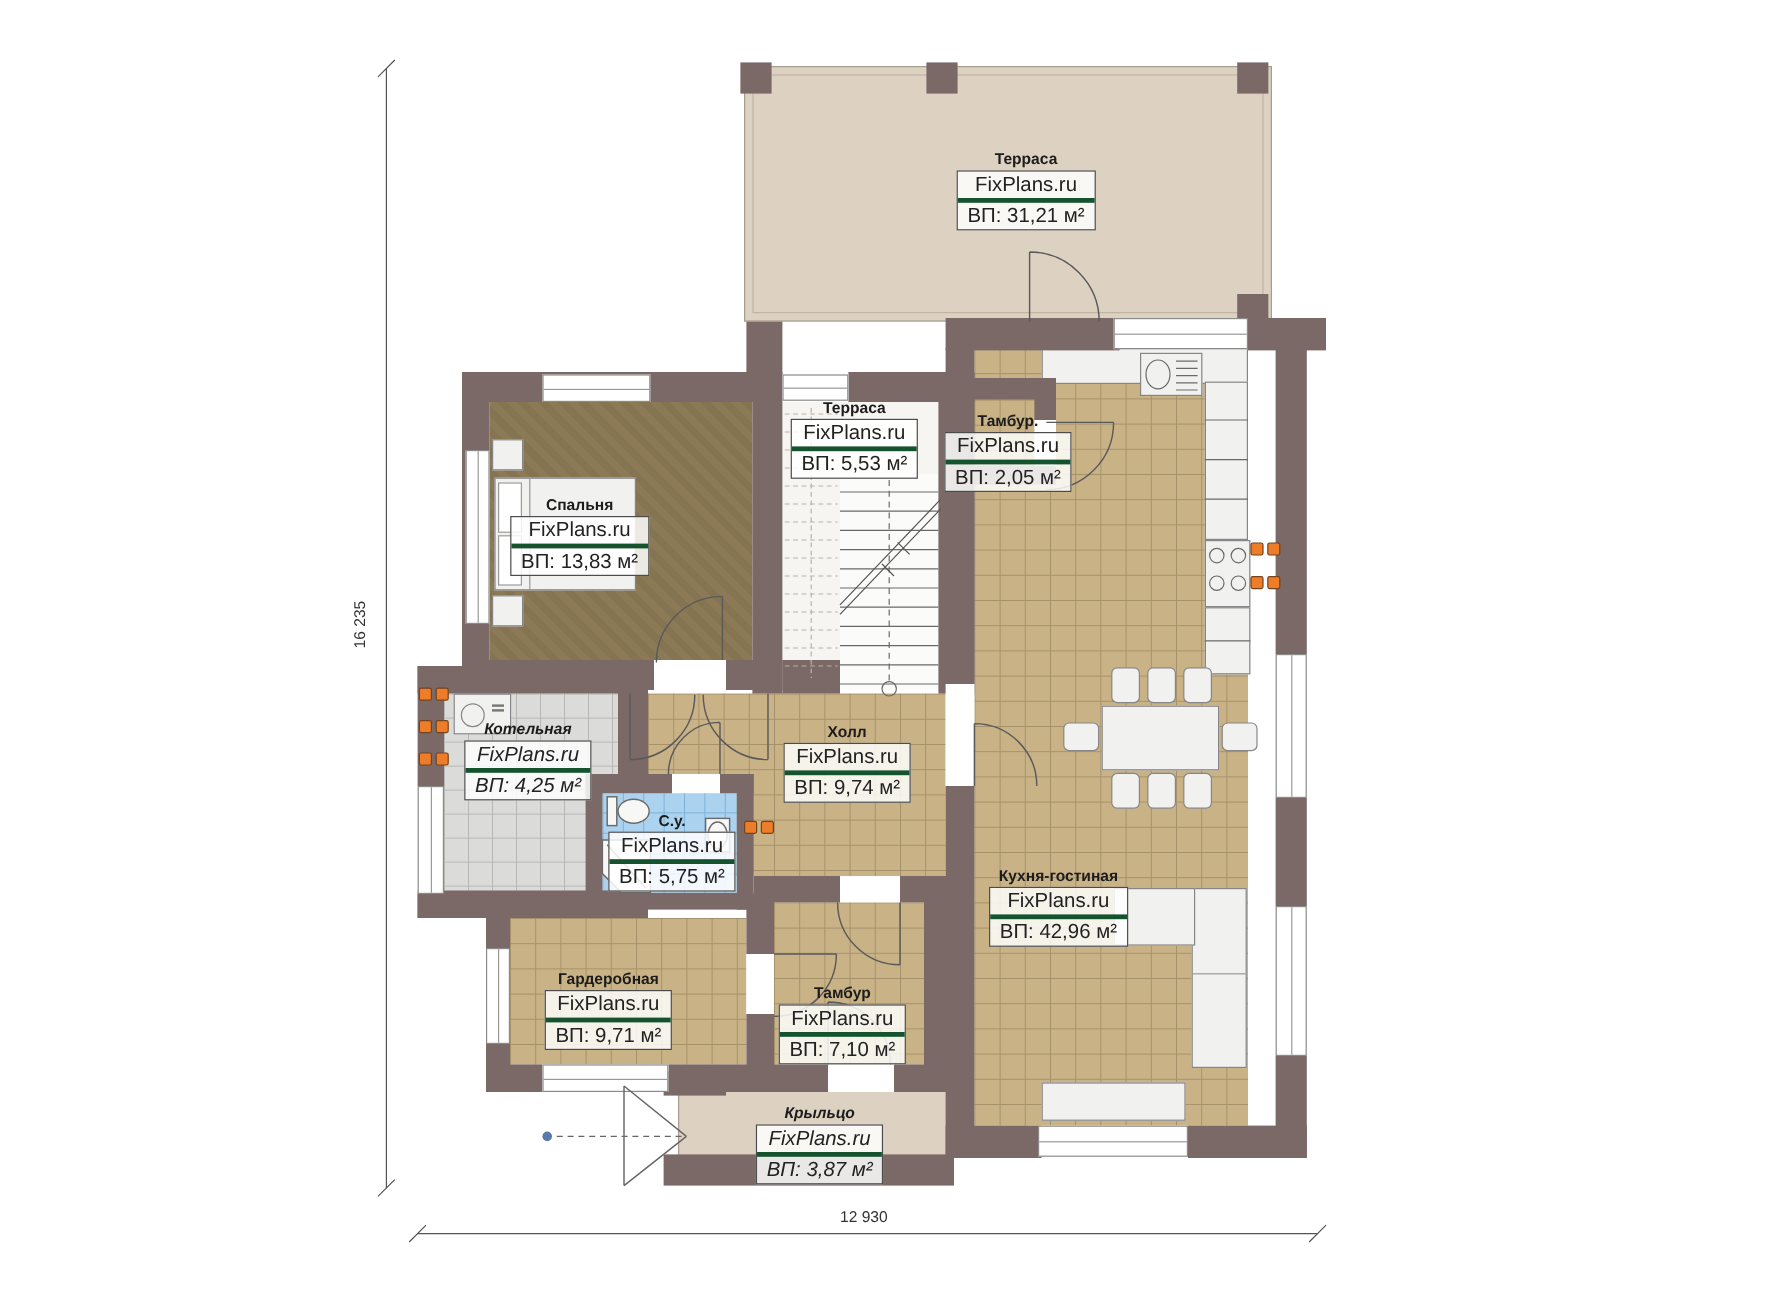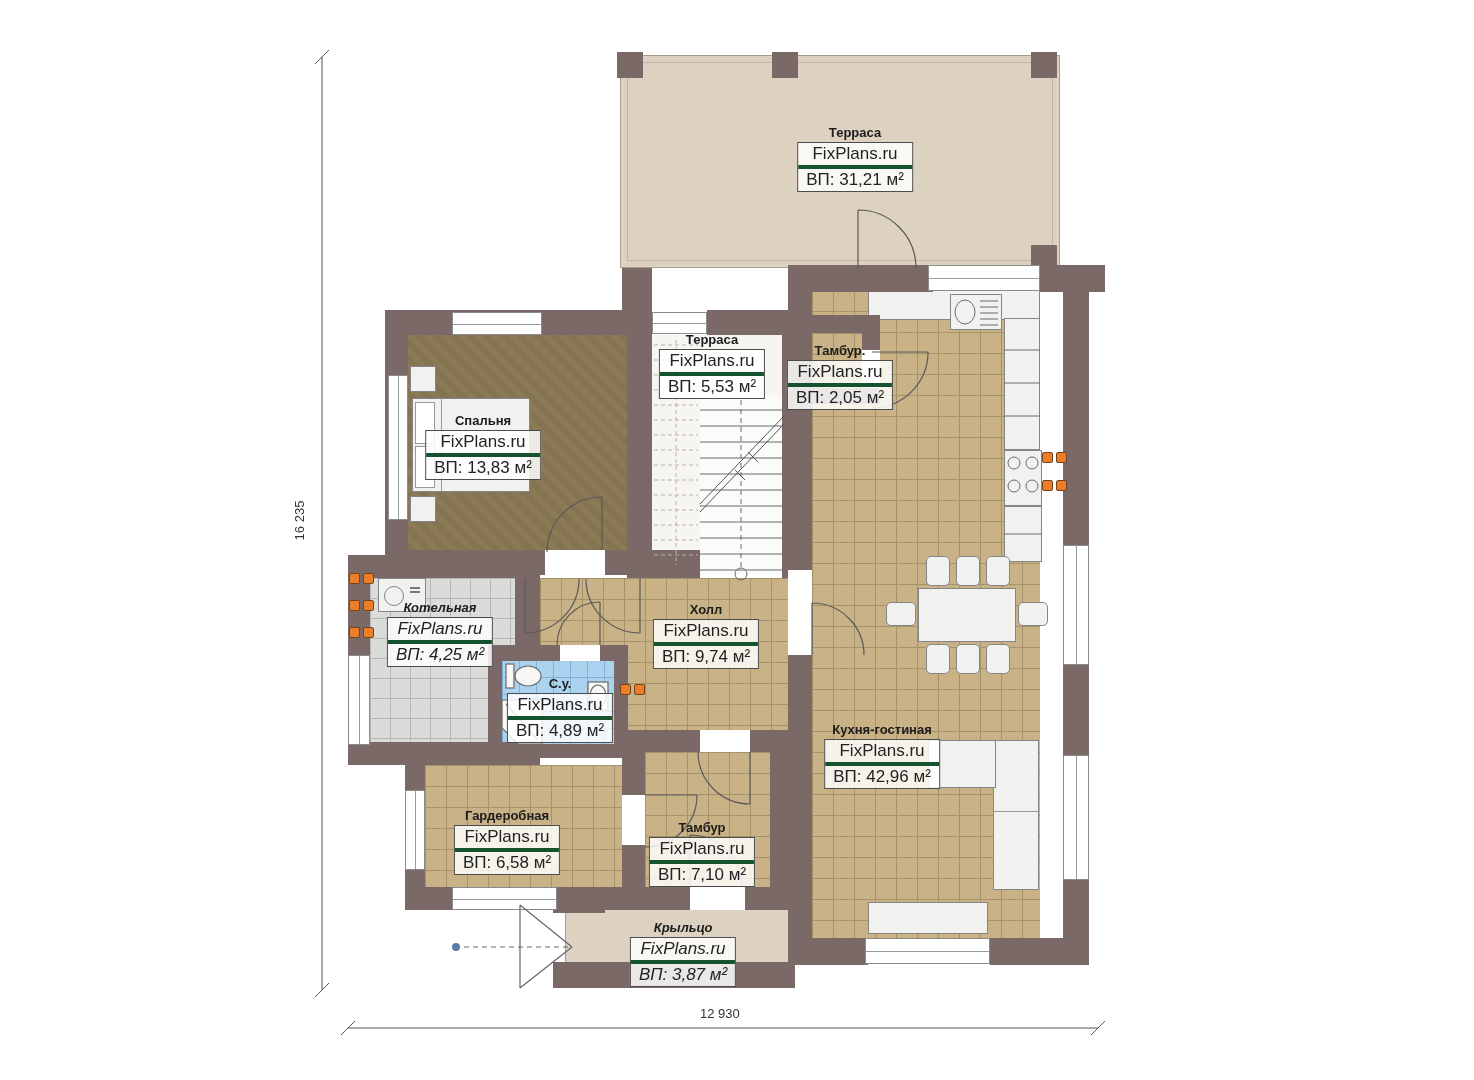--- a/index.html
+++ b/index.html
@@ -305,35 +305,35 @@
     <div class="room-name">Холл</div>
     <div class="label-box">
       <div class="row">FixPlans.ru</div>
       <div class="row">ВП: 9,74 м²</div>
     </div>
   </div>
   <div class="room-label" style="left:560px;top:676px;">
     <div class="room-name">С.у.</div>
     <div class="label-box">
       <div class="row">FixPlans.ru</div>
-      <div class="row">ВП: 4,89 м²</div>
+      <div class="row">ВП: 5,75 м²</div>
     </div>
   </div>
   <div class="room-label" style="left:882px;top:722px;">
     <div class="room-name">Кухня-гостиная</div>
     <div class="label-box">
       <div class="row">FixPlans.ru</div>
       <div class="row">ВП: 42,96 м²</div>
     </div>
   </div>
   <div class="room-label" style="left:507px;top:808px;">
     <div class="room-name">Гардеробная</div>
     <div class="label-box">
       <div class="row">FixPlans.ru</div>
-      <div class="row">ВП: 6,58 м²</div>
+      <div class="row">ВП: 9,71 м²</div>
     </div>
   </div>
   <div class="room-label" style="left:702px;top:820px;">
     <div class="room-name">Тамбур</div>
     <div class="label-box">
       <div class="row">FixPlans.ru</div>
       <div class="row">ВП: 7,10 м²</div>
     </div>
   </div>
   <div class="room-label" style="left:683px;top:920px;font-style:italic;">

